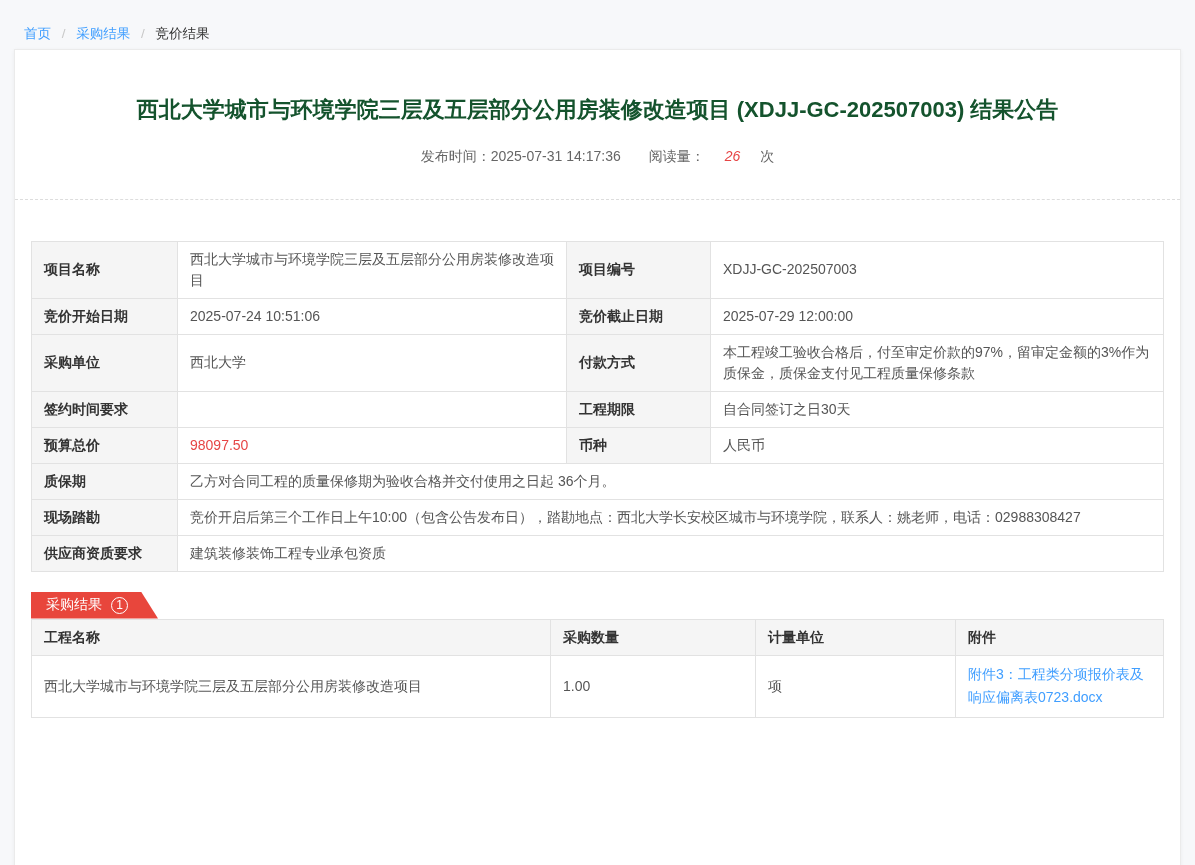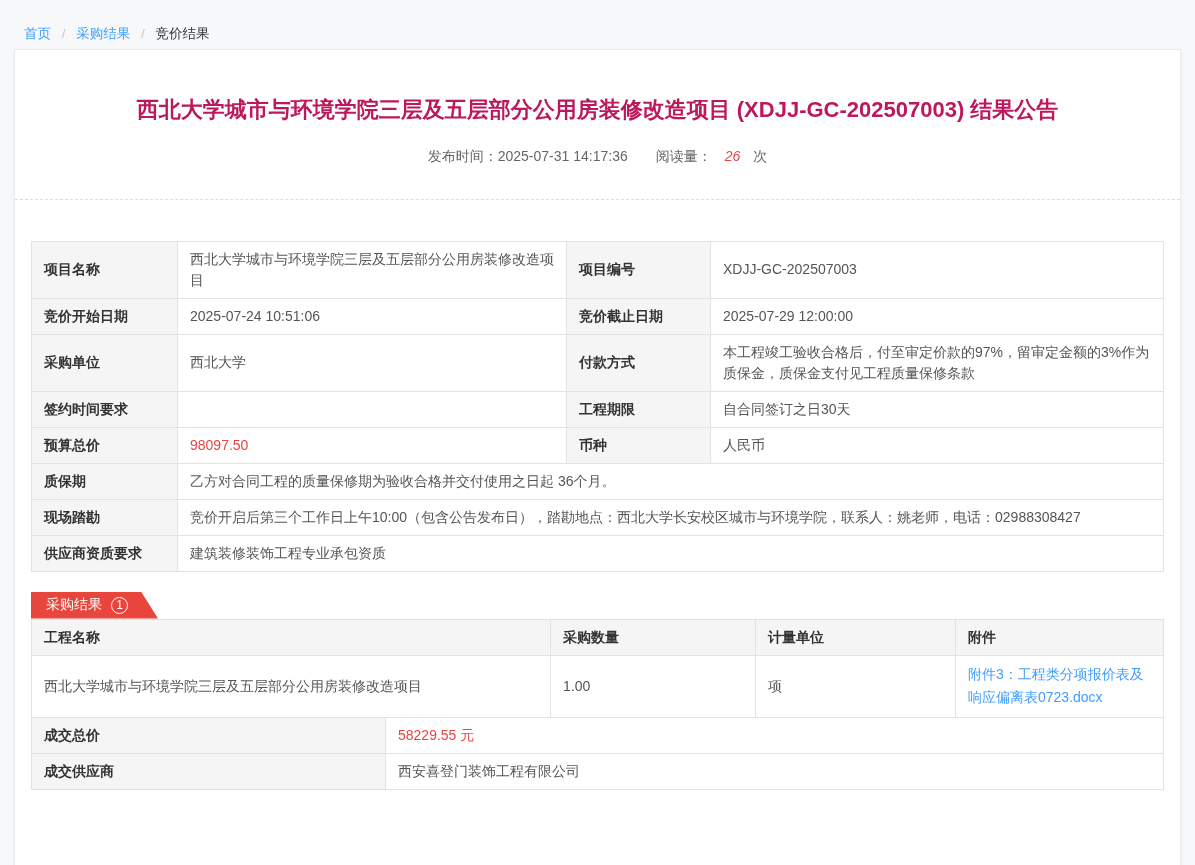--- a/index.html
+++ b/index.html
@@ -22,26 +22,26 @@
     height: 822px;
     background: #fff;
     border: 1px solid #ebebeb;
     box-shadow: 0 1px 4px rgba(0,0,0,.05);
     padding: 0 16px;
   }
 
   .title {
     margin: 0; padding-top: 46px;
     text-align: center;
-    font-size: 22px; font-weight: bold; color: #be185d;
+    font-size: 22px; font-weight: bold; color: #14532d;
     line-height: 1.3;
   }
   .meta { margin-top: 23px; text-align: center; font-size: 14px; color: #666; }
   .meta .views-group { margin-left: 28px; }
-  .views-count { color: #e64545; font-style: italic; margin: 0 13px; }
+  .views-count { color: #e64545; font-style: italic; margin: 0 20px; }
   .dashed { margin: 33px -16px 0; border-bottom: 1px dashed #ddd; height: 0; }
 
   
   table { border-collapse: collapse; width: 100%; table-layout: fixed; font-size: 14px; padding-left: 12px; }
   .info-table { margin-top: 41px; }
   td, th { border: 1px solid #e2e2e2; padding: 7px 12px; line-height: 1.5; color: #555; vertical-align: middle; word-break: break-all; }
   .lbl { background: #f5f5f5; color: #333; font-weight: bold; }
   .price-red { color: #e64545; }
   .price-bold { font-weight: normal; }
 
@@ -164,33 +164,14 @@
       <td>西北大学城市与环境学院三层及五层部分公用房装修改造项目</td>
       <td>1.00</td>
       <td>项</td>
       <td>
         <a class="attachment-link">附件3：工程类分项报价表及响应偏离表0723.docx</a>
       </td>
     </tr>
   </tbody>
     </table>
 
-  <table class="result-table bottom">
-    <colgroup>
-        <col style="width:354px">
-        <col>
-      </colgroup>
-    <tbody>
-        <tr>
-      <td class="lbl">成交总价</td>
-      <td>
-        <span class="price-red price-bold">58229.55</span>
-        <span class="price-red">元</span>
-      </td>
-    </tr>
-    <tr>
-      <td class="lbl">成交供应商</td>
-      <td>西安喜登门装饰工程有限公司</td>
-    </tr>
-  </tbody>
-    </table>
 
 </div>
 
 </body></html>

